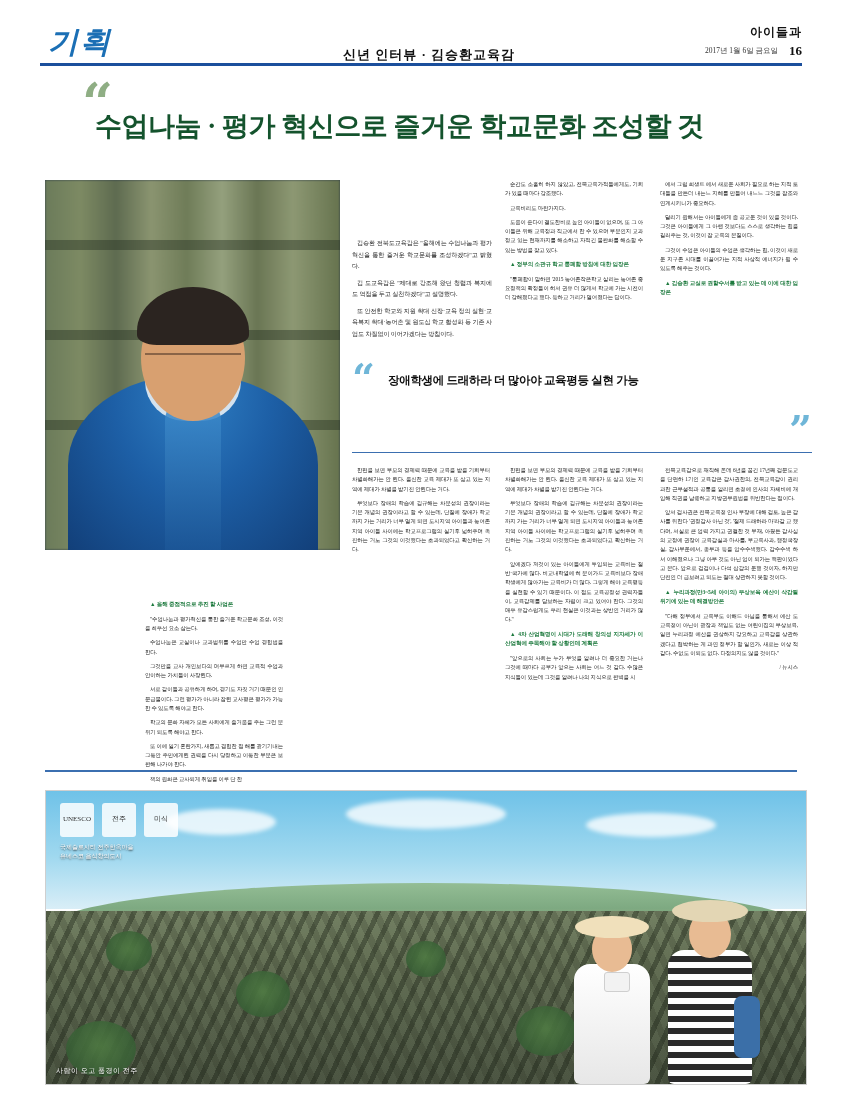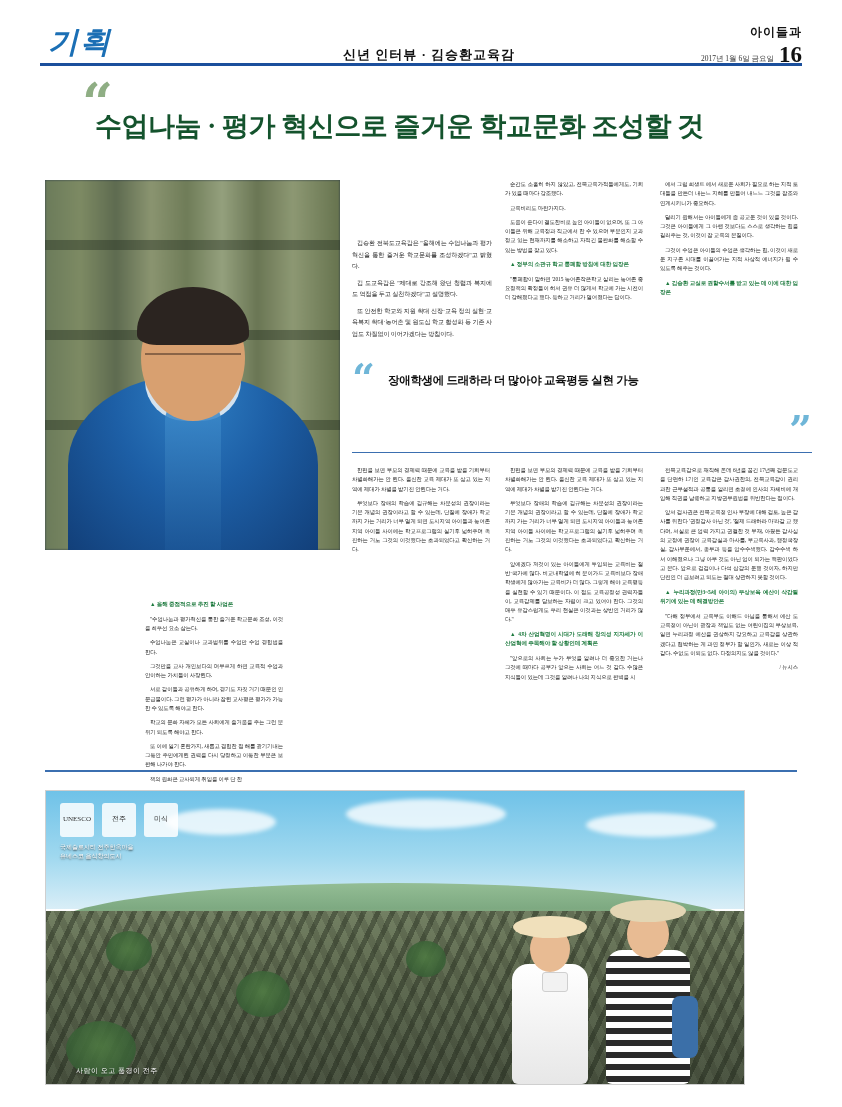--- a/index.html
+++ b/index.html
@@ -58,24 +58,24 @@
     color: #111;
     letter-spacing: 1px;
   }
   .mast-dateline {
     margin-top: 5px;
     font-size: 7.5px;
     color: #333;
     display: flex;
     align-items: flex-end;
     justify-content: flex-end;
-    gap: 5px;
+    gap: 11px;
   }
   .mast-pageno {
-    font-size: 23px;
+    font-size: 13px;
     font-weight: bold;
     line-height: 0.8;
     color: #111;
   }
 
   
   .headline-block {
     position: absolute;
     left: 40px; top: 82px; right: 40px;
     height: 72px;
@@ -219,21 +219,21 @@
 
   .rule-thin {
     position: absolute;
     background: #3b6fb0;
   }
 
   
   .ad {
     position: absolute;
     left: 45px; top: 790px;
-    width: 700px; height: 295px;
+    width: 762px; height: 295px;
     overflow: hidden;
     border: 1px solid #cfcfcf;
   }
   .ad .sky {
     position: absolute; left: 0; top: 0; right: 0; height: 118px;
     background: linear-gradient(180deg,#6fc2e8 0%, #9fd8ef 55%, #d9eef7 100%);
   }
   .ad .cloud {
     position: absolute;
     background: rgba(255,255,255,.78);
@@ -270,21 +270,21 @@
     font-family: "DejaVu Serif", serif;
     font-size: 34px;
     font-weight: bold;
     color: #ffffff;
     text-shadow: 0 2px 5px rgba(0,0,0,.55), 0 0 2px rgba(0,0,0,.7);
     letter-spacing: 1px;
   }
   .ad-title .accent { color: #2f7d3f; text-shadow: 0 2px 4px rgba(255,255,255,.5); }
   .ad-caption {
     position: absolute;
-    left: 30px; bottom: 8px;
+    left: 10px; bottom: 8px;
     color: #ffffff;
     font-size: 7px;
     letter-spacing: .5px;
     text-shadow: 0 1px 2px rgba(0,0,0,.8);
   }
   .ad-logos {
     position: absolute;
     left: 14px; top: 12px;
     display: flex;
     gap: 8px;

